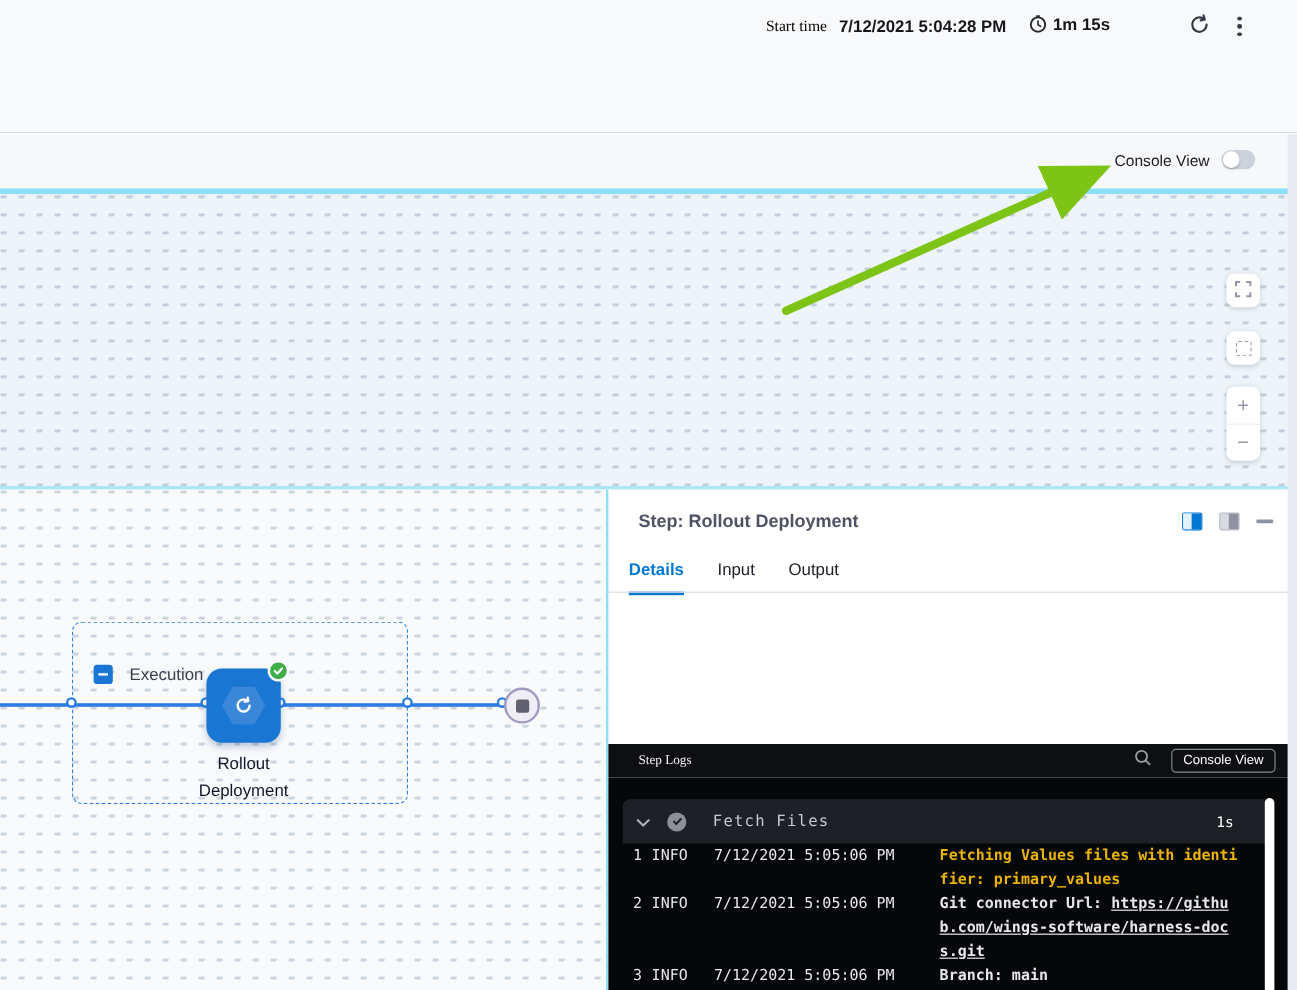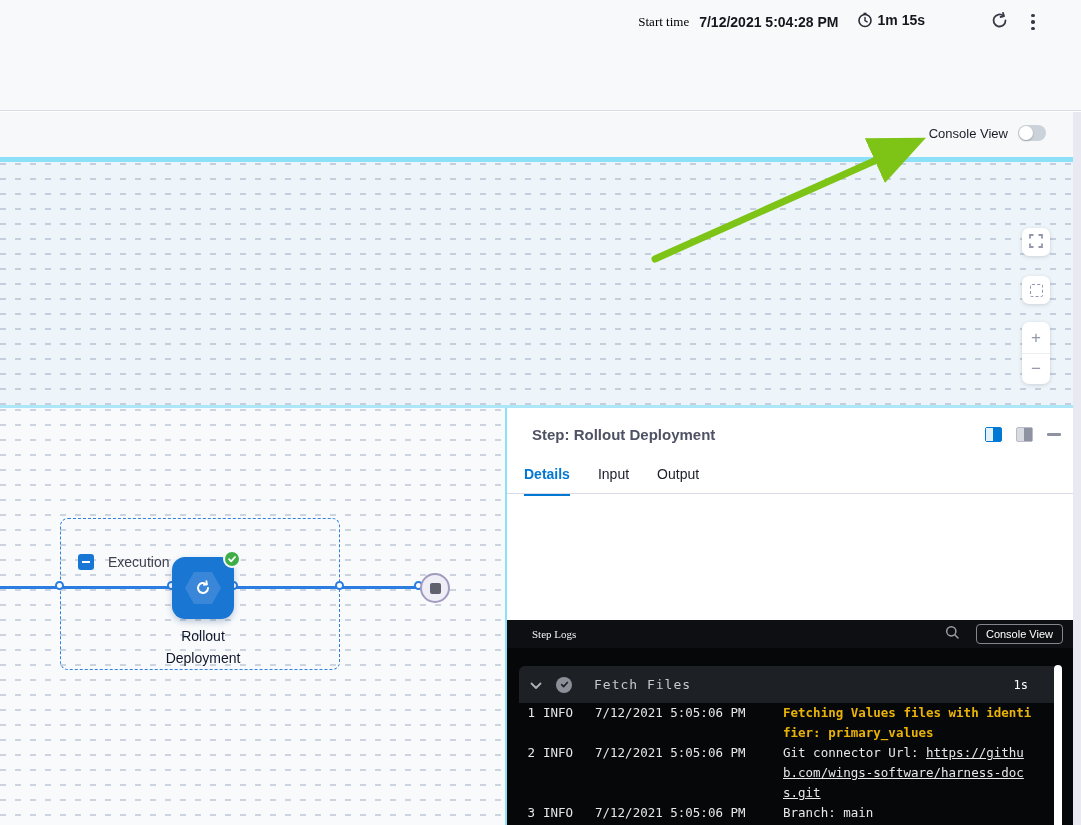--- a/index.html
+++ b/index.html
@@ -130,21 +130,21 @@
                       padding:0 30px 0 11px; cursor:pointer; }
   .log-group-name { font-size:13px; color:#c6c9d0; letter-spacing:1px; margin-left:22px; }
   .log-group-duration { margin-left:auto; font-size:12px; color:#ffffff; }
   .check-circle { width:16px; height:16px; border-radius:50%; background:#8b8f98; margin-left:14px;
                   display:flex; align-items:center; justify-content:center; }
   .log-lines { position:absolute; left:12px; top:55px; width:539px; }
   .log-row { display:flex; align-items:flex-start; font-size:12.5px; line-height:20px; color:#e6e7ea; }
   .col-num { width:16px; text-align:right; flex:none; }
   .col-level { width:38px; margin-left:8px; flex:none; }
   .col-time { width:152px; margin-left:14px; flex:none; }
-  .col-msg { width:250px; margin-left:36px; flex:none; word-break:break-all; }
+  .col-msg { width:250px; margin-left:36px; flex:none; word-break:break-all;font-weight:bold; }
   .col-msg.bold { font-weight:700; color:#eab308; }
   .log-link { color:#e6e7ea; text-decoration:underline; }
   .logs-scroll-thumb { position:absolute; right:21px; top:17px; width:8px; height:170px;
                        background:#fff; border-radius:4px; cursor:pointer; }
 
   .page-scrollbar { position:absolute; right:0; top:112px; width:8px; height:713px; background:#e9eaf1; }
 </style>
 </head>
 <body>
 

